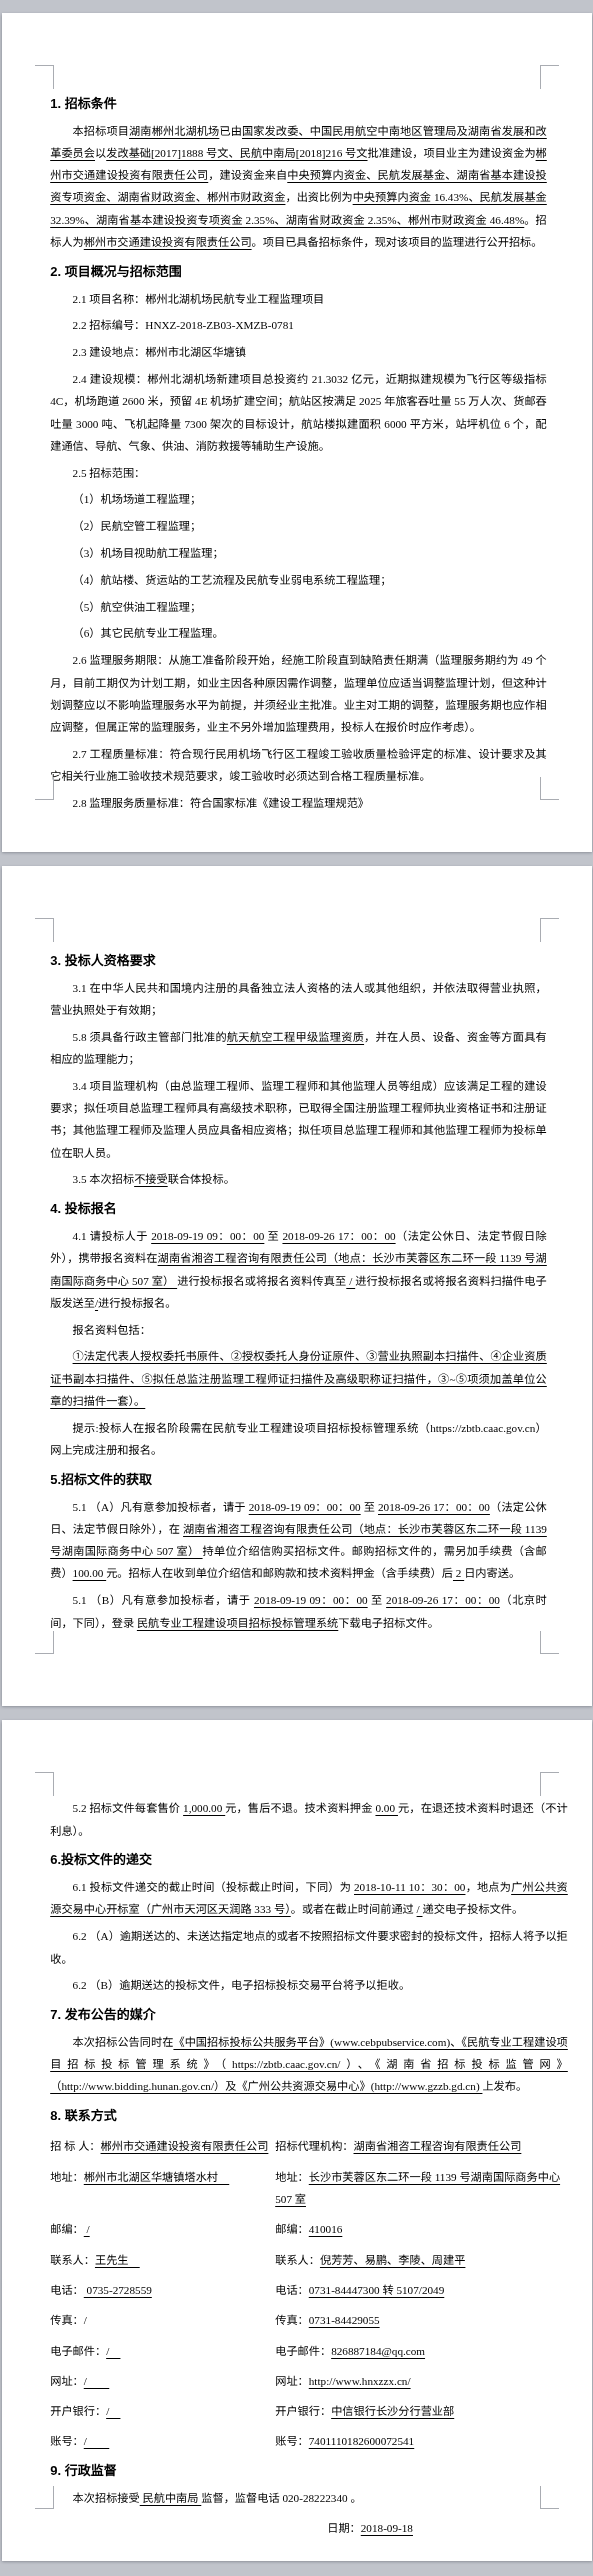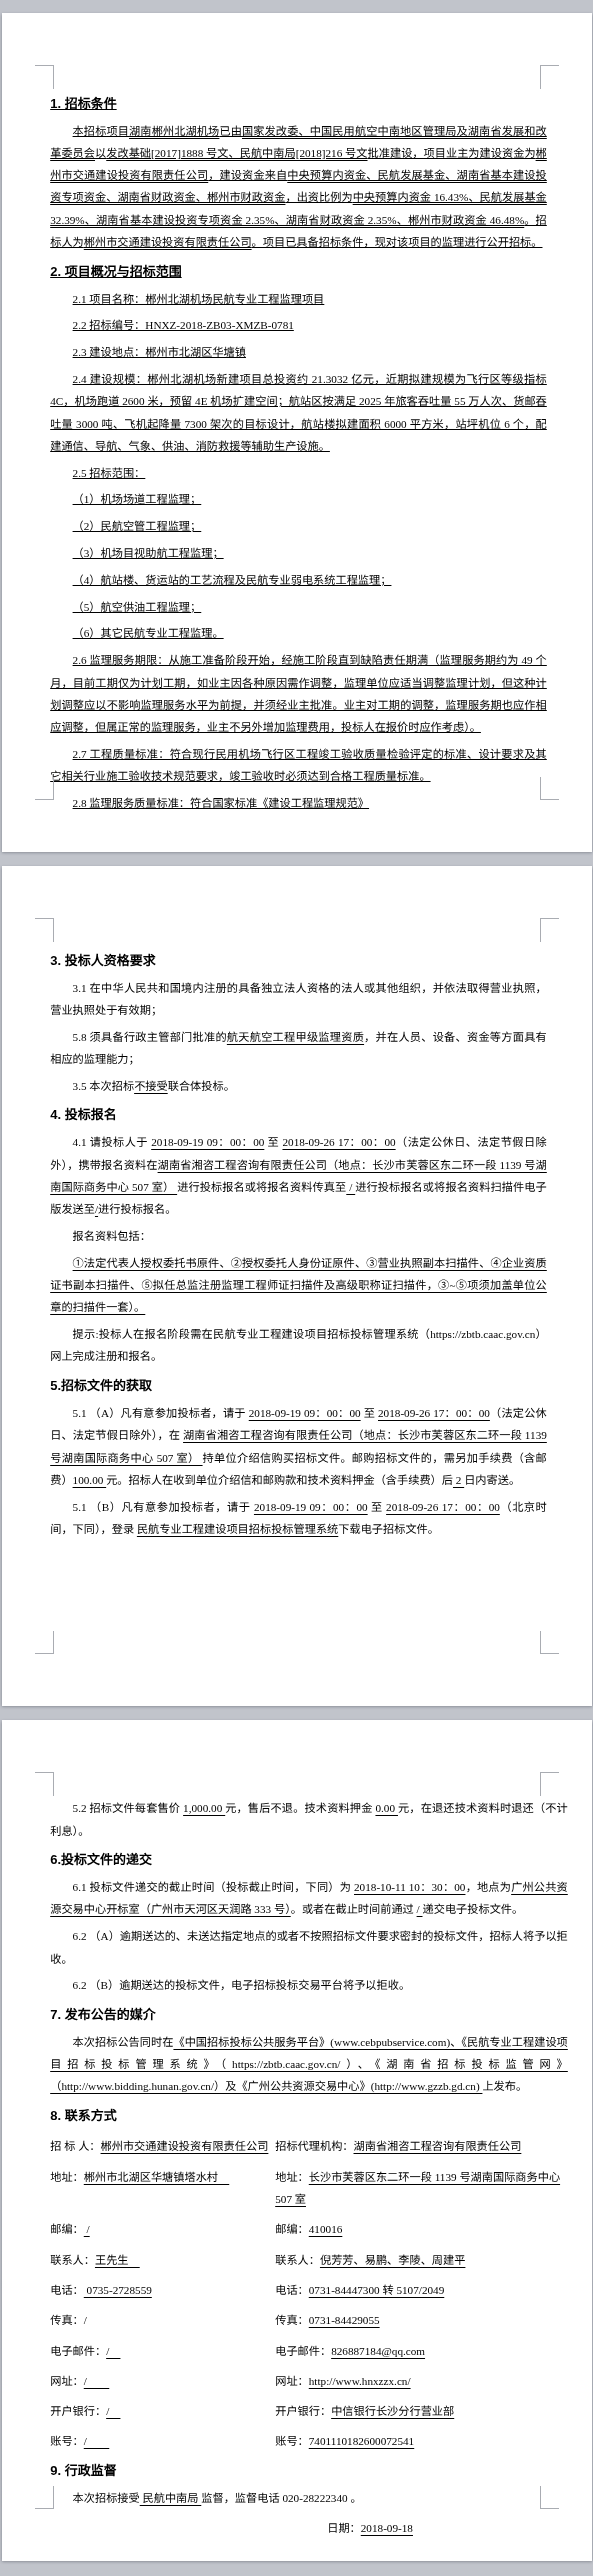--- a/index.html
+++ b/index.html
@@ -11,21 +11,21 @@
   }
   .canvas{padding:13.4px 0 0 0;}
   .page{
     position:relative;
     margin:0 2.2px 14px 2.2px;
     background:#ffffff;
     box-shadow:0 0.7px 3px rgba(40,44,60,.45);
     box-sizing:border-box;
     overflow:hidden;
   }
-  .page-1{height:839px;padding:72px 45px 14px 48px;text-decoration:underline;}
+  .page-1{height:839px;padding:72px 45px 14px 48px;}
   .page-2{height:840px;padding:76px 45px 0 48px;margin-top:9px;}
   .page-3{height:841px;padding:77px 24px 0 48px;}
   
   .cm{position:absolute;width:18px;height:22.3px;border:0 solid #a9acb2;}
   .cm-tl{top:52px;left:33px;border-top-width:0.7px;border-right-width:0.7px;}
   .cm-tr{top:52px;right:33px;border-top-width:0.7px;border-left-width:0.7px;}
   .cm-bl{bottom:52px;left:33px;border-bottom-width:0.7px;border-right-width:0.7px;}
   .cm-br{bottom:52px;right:33px;border-bottom-width:0.7px;border-left-width:0.7px;}
   
   .blk{font-size:11.2px;line-height:22.3px;}
@@ -77,20 +77,21 @@
 
   <div class="page page-2">
     <div class="cm cm-tl"></div>
     <div class="cm cm-tr"></div>
     <div class="cm cm-bl"></div>
     <div class="cm cm-br"></div>
     <div class="content">
         <div class="blk h"><span>3. 投标人资格要求</span></div>
         <div class="blk p"><span>3.1 在中华人民共和国境内注册的具备独立法人资格的法人或其他组织，并依法取得营业执照，营业执照处于有效期；</span></div>
         <div class="blk p"><span>5.8 须具备行政主管部门批准的</span><span class="u">航天航空工程甲级监理资质</span><span>，并在人员、设备、资金等方面具有相应的监理能力；</span></div>
+        <div class="blk p"><span>3.4 项目监理机构（由总监理工程师、监理工程师和其他监理人员等组成）应该满足工程的建设要求；拟任项目总监理工程师具有高级技术职称，已取得全国注册监理工程师执业资格证书和注册证书；其他监理工程师及监理人员应具备相应资格；拟任项目总监理工程师和其他监理工程师为投标单位在职人员。</span></div>
         <div class="blk p"><span>3.5 本次招标</span><span class="u">不接受</span><span>联合体投标。</span></div>
         <div class="blk h"><span>4. 投标报名</span></div>
         <div class="blk p"><span>4.1 请投标人于 </span><span class="u">2018-09-19  09：00：00</span><span> 至 </span><span class="u">2018-09-26  17：00：00</span><span>（法定公休日、法定节假日除外），携带报名资料在</span><span class="u">湖南省湘咨工程咨询有限责任公司（地点：长沙市芙蓉区东二环一段 1139 号湖南国际商务中心 507 室） </span><span>进行投标报名或将报名资料传真至</span><span class="u"> / </span><span>进行投标报名或将报名资料扫描件电子版发送至</span><span class="u">/</span><span>进行投标报名。</span></div>
         <div class="blk p"><span>报名资料包括：</span></div>
         <div class="blk p"><span class="u">①法定代表人授权委托书原件、②授权委托人身份证原件、③营业执照副本扫描件、④企业资质证书副本扫描件、⑤拟任总监注册监理工程师证扫描件及高级职称证扫描件，③~⑤项须加盖单位公章的扫描件一套）。</span></div>
         <div class="blk p"><span>提示:投标人在报名阶段需在民航专业工程建设项目招标投标管理系统（https://zbtb.caac.gov.cn）网上完成注册和报名。</span></div>
         <div class="blk h"><span>5.招标文件的获取</span></div>
         <div class="blk p"><span>5.1 （A）凡有意参加投标者，请于 </span><span class="u">2018-09-19 09：00：00</span><span> 至 </span><span class="u">2018-09-26 17：00：00</span><span>（法定公休日、法定节假日除外），在 </span><span class="u">湖南省湘咨工程咨询有限责任公司（地点：长沙市芙蓉区东二环一段 1139 号湖南国际商务中心 507 室） </span><span>持单位介绍信购买招标文件。邮购招标文件的，需另加手续费（含邮费）</span><span class="u">100.00 </span><span>元。招标人在收到单位介绍信和邮购款和技术资料押金（含手续费）后</span><span class="u"> 2 </span><span>日内寄送。</span></div>
         <div class="blk p"><span>5.1 （B）凡有意参加投标者，请于 </span><span class="u">2018-09-19 09：00：00</span><span> 至 </span><span class="u">2018-09-26 17：00：00</span><span>（北京时间，下同），登录 </span><span class="u">民航专业工程建设项目招标投标管理系统</span><span>下载电子招标文件。</span></div>
       </div>

